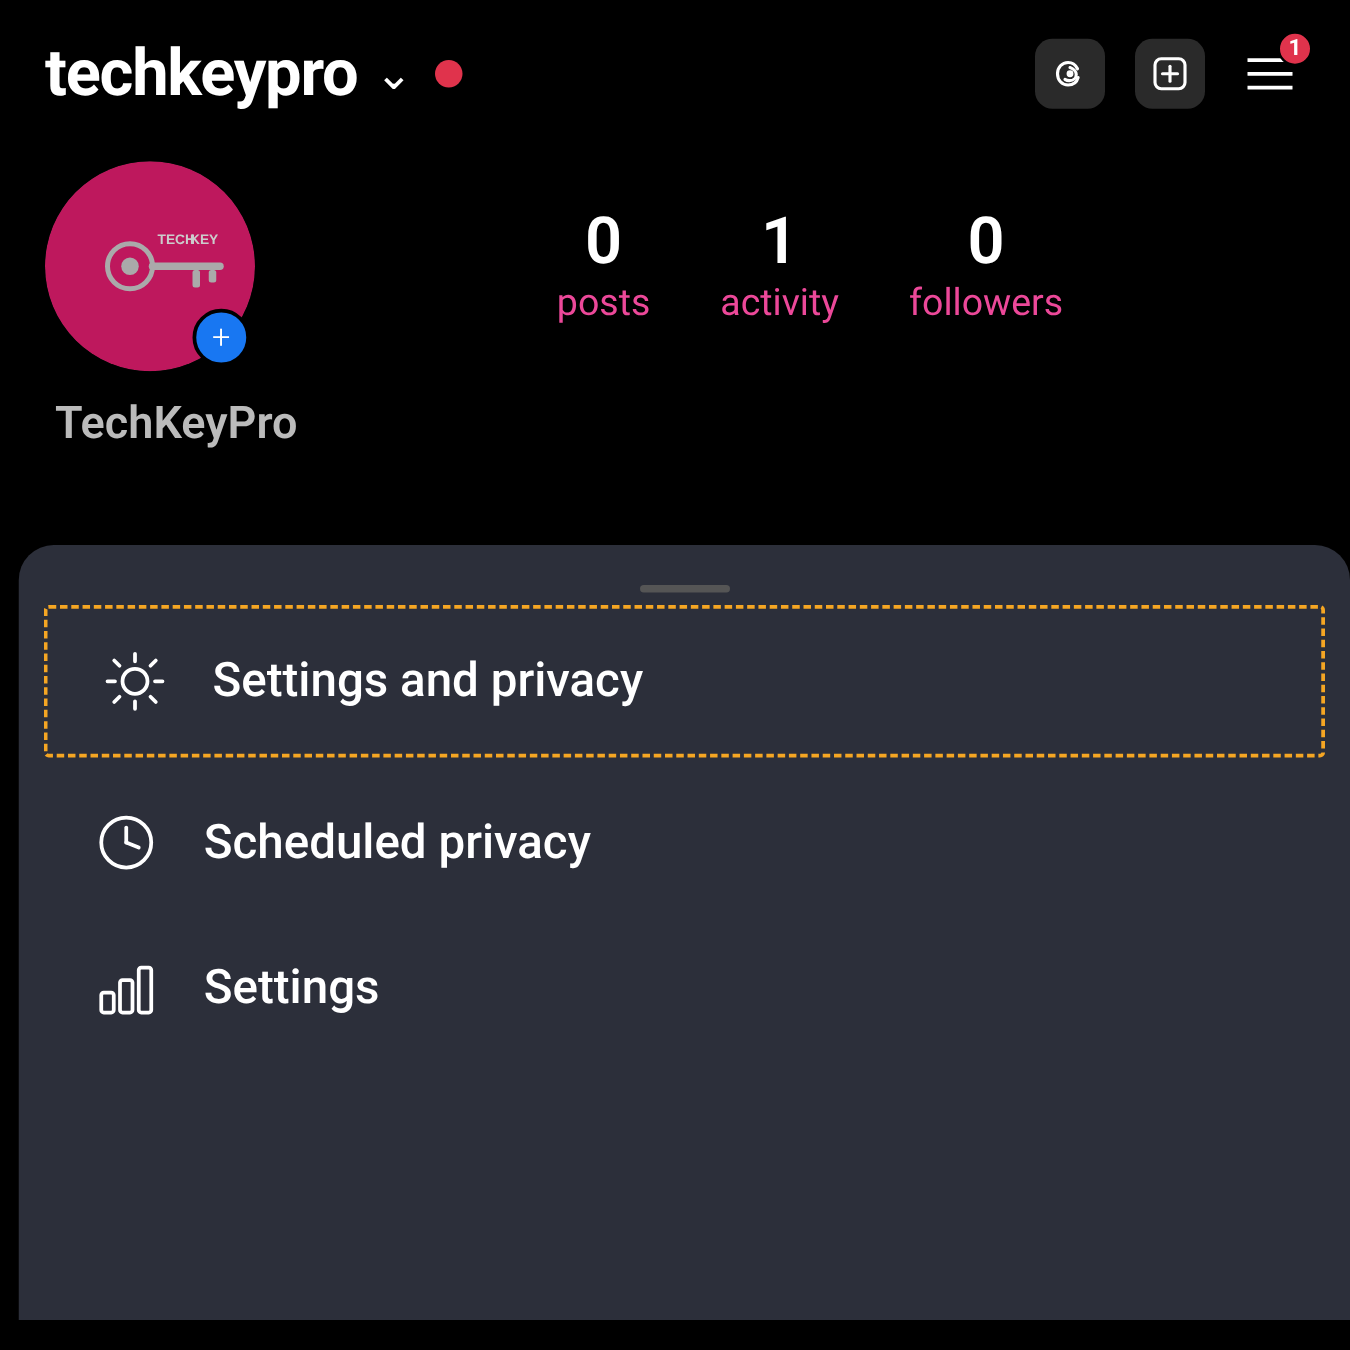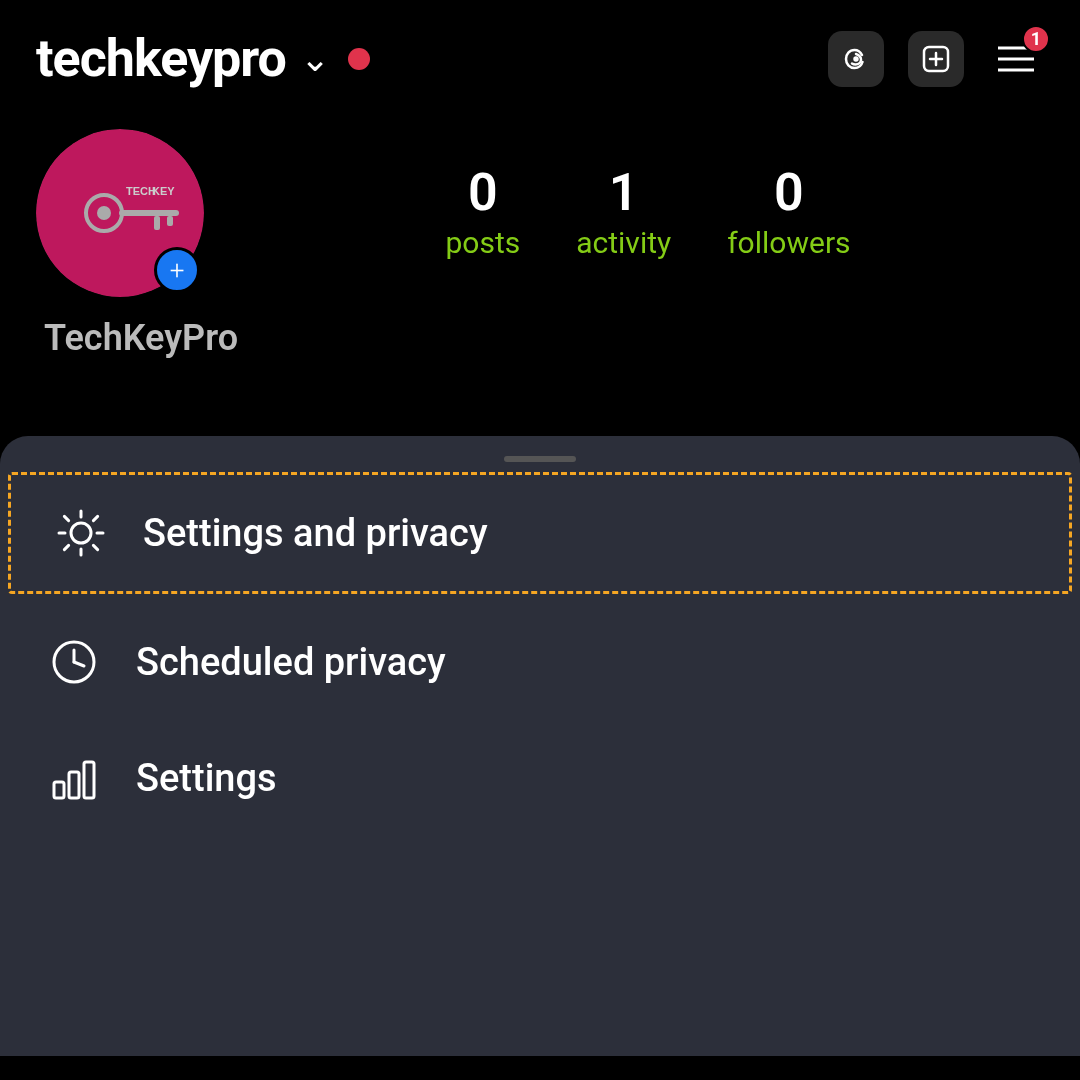--- a/index.html
+++ b/index.html
@@ -162,42 +162,42 @@
     }
 
     .stat-number {
       color: #fff;
       font-size: 52px;
       font-weight: 600;
       line-height: 1;
     }
 
     .stat-label {
-      color: #84cc16;
+      color: #ec4899;
       font-size: 30px;
       font-weight: 400;
     }
 
     .display-name {
       color: #fff;
       font-size: 36px;
       font-weight: 600;
       margin-top: 16px;
     }
 
     
     .bottom-sheet {
       position: absolute;
       bottom: 0;
-      left: 0;
+      left: 15px;
       right: 0;
       height: 620px;
       background: #2c2f3a;
       border-radius: 28px 28px 0 0;
-      padding: 4px;
+      padding: 16px;
       margin-top: 48px;
     }
 
     .sheet-handle {
       width: 72px;
       height: 6px;
       background: #555;
       border-radius: 3px;
       margin: 16px auto 8px auto;
     }

